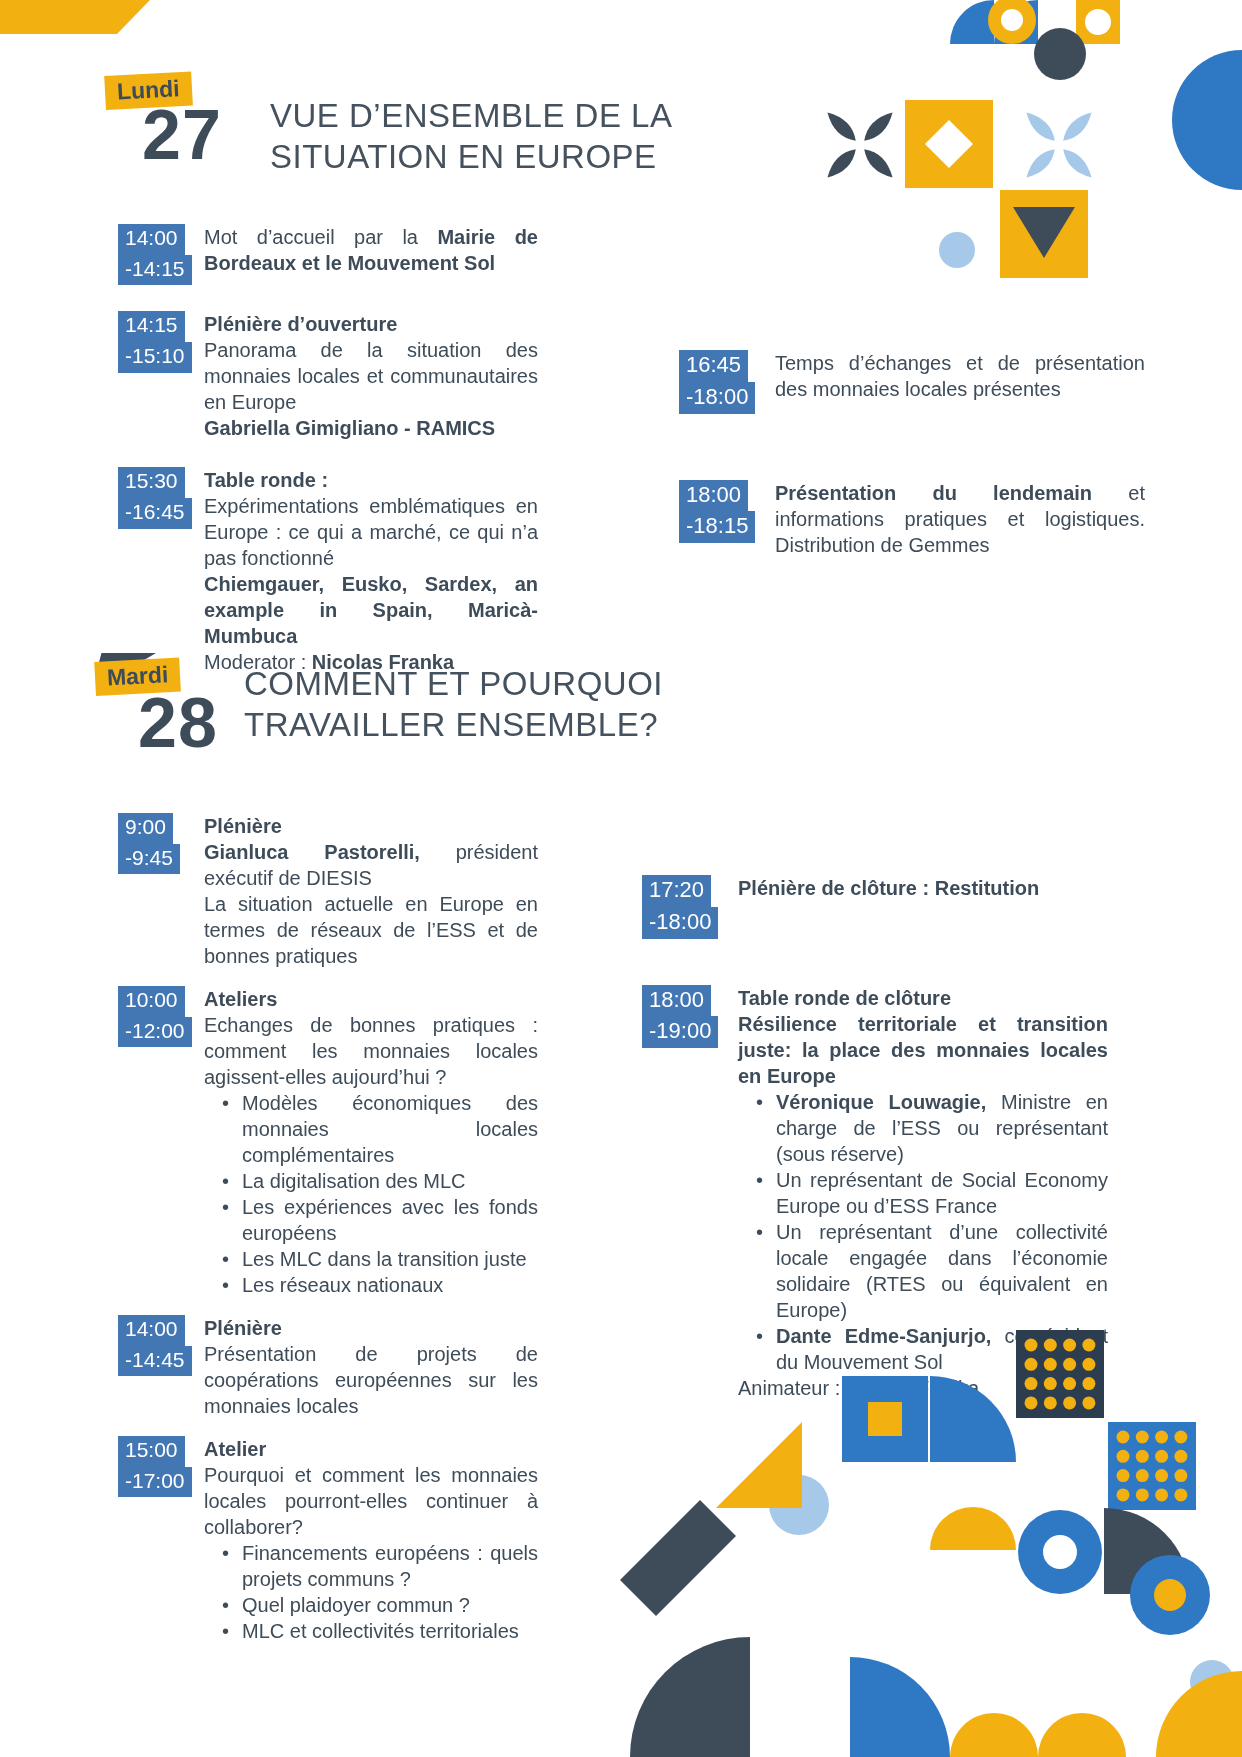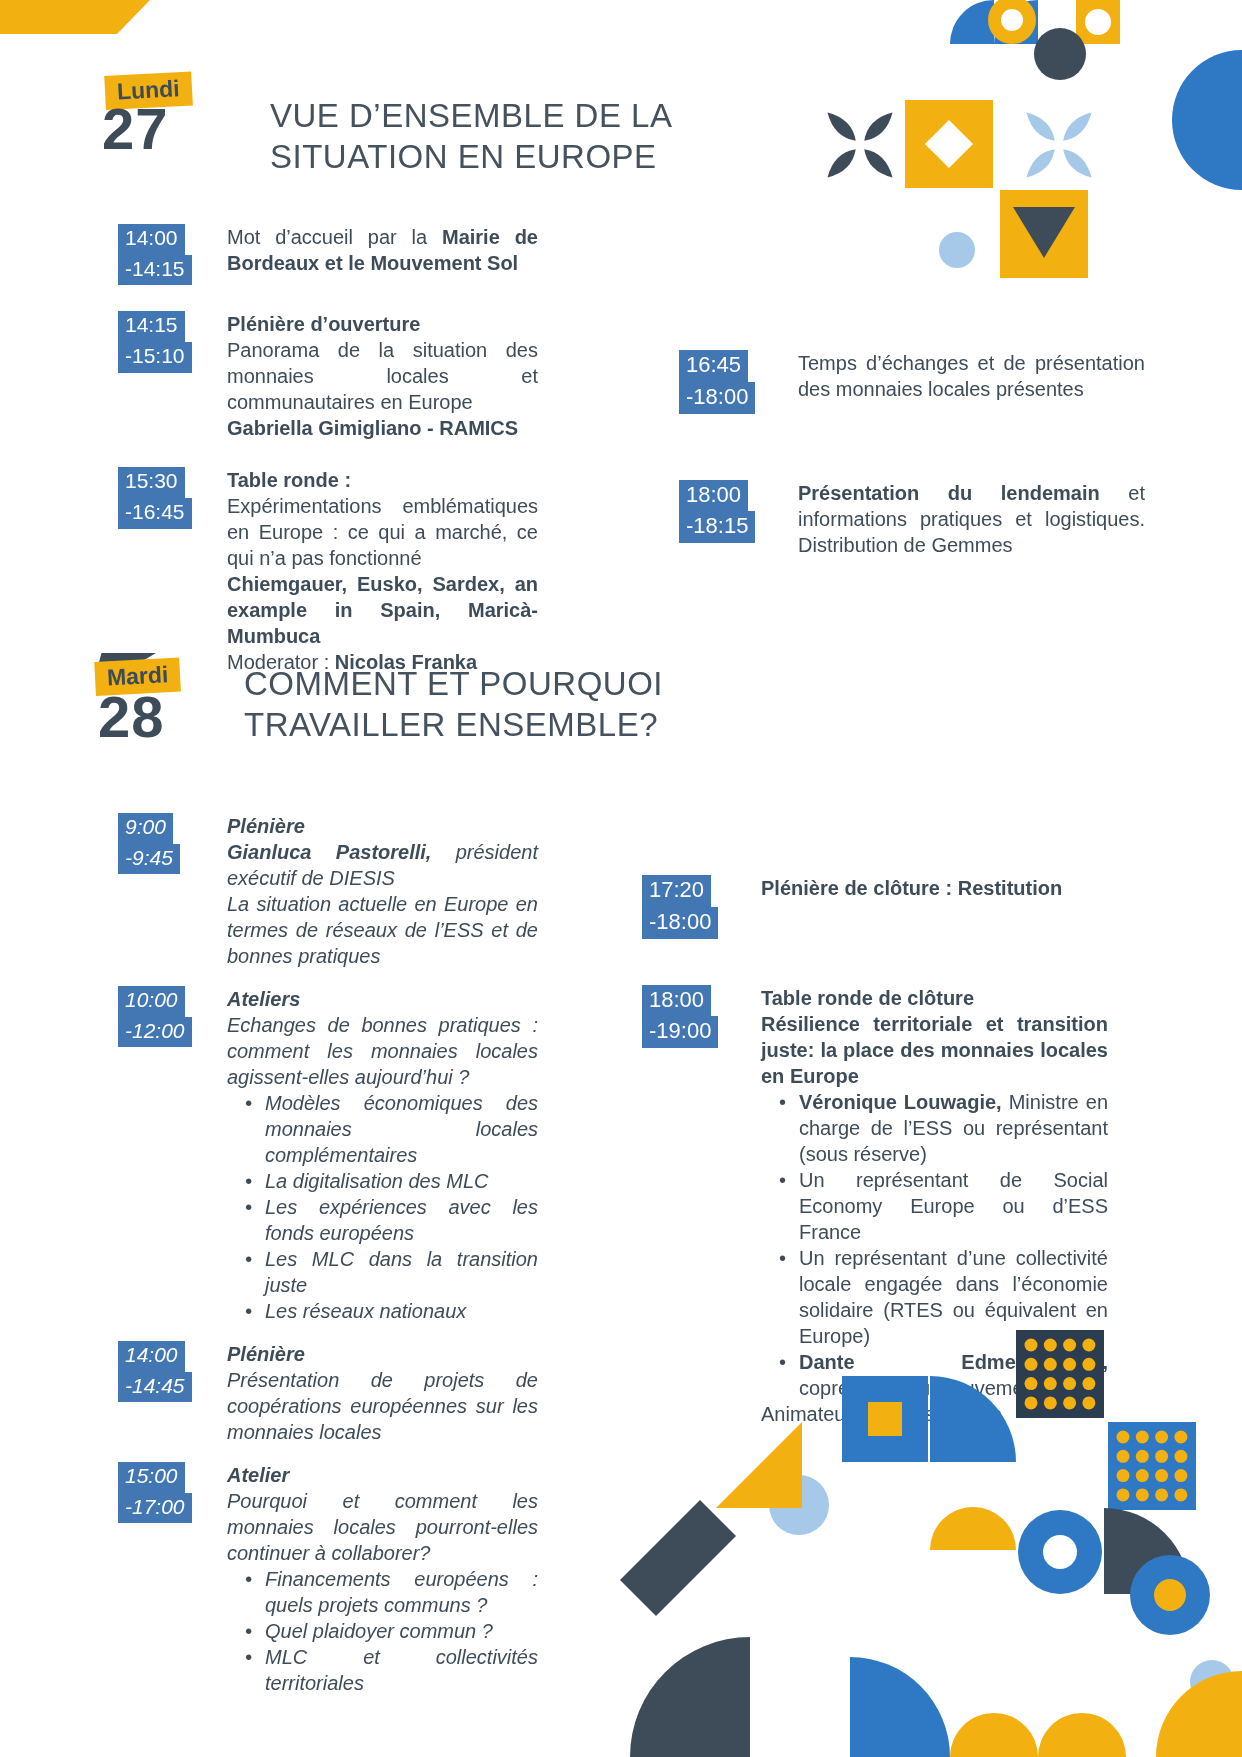--- a/index.html
+++ b/index.html
@@ -12,33 +12,33 @@
   .abs{position:absolute;}
   svg.deco{position:absolute;pointer-events:none;}
 
   
   .day-badge{
     display:inline-block;background:#F3B011;color:#3E4C59;
     font-weight:700;font-size:23px;padding:3px 12px 4px 12px;
     transform:rotate(-3deg);transform-origin:left bottom;
   }
   .day-number{
-    font-size:58px;font-weight:700;line-height:1;color:#3E4C59;letter-spacing:1px;
+    font-size:70px;font-weight:700;line-height:1;color:#3E4C59;letter-spacing:1px;margin-left:40px;
   }
   .day-title{
     font-size:33px;line-height:1.24;font-weight:400;letter-spacing:0.5px;
     color:#45525E;text-transform:uppercase;
   }
 
   
   .col{position:absolute;}
-  .session{display:flex;align-items:flex-start;gap:31px;margin-bottom:26px;}
+  .session{display:flex;align-items:flex-start;gap:8px;margin-bottom:26px;}
   #monday-right .session{margin-bottom:66px;}
   #tuesday-right .session{margin-bottom:46px;}
-  #tuesday-left .session{margin-bottom:17px;font-style:italic;}
+  #tuesday-left .session{margin-bottom:17px;}
   .chip{flex:0 0 78px;font-size:21px;line-height:1.08;}
   #monday-right .chip,#tuesday-right .chip{flex:0 0 88px;font-size:22px;}
   .chip span{
     display:table;background:#4377B4;color:#fff;
     padding:3px 7px 5px 7px;white-space:nowrap;
   }
   .body{flex:1;font-size:20px;line-height:1.3;text-align:justify;color:#3E4C59;}
   .body p.ln{margin:0;}
   .bseg{font-weight:700;}
   ul.bl{margin:0;padding:0 0 0 12px;list-style:none;}

